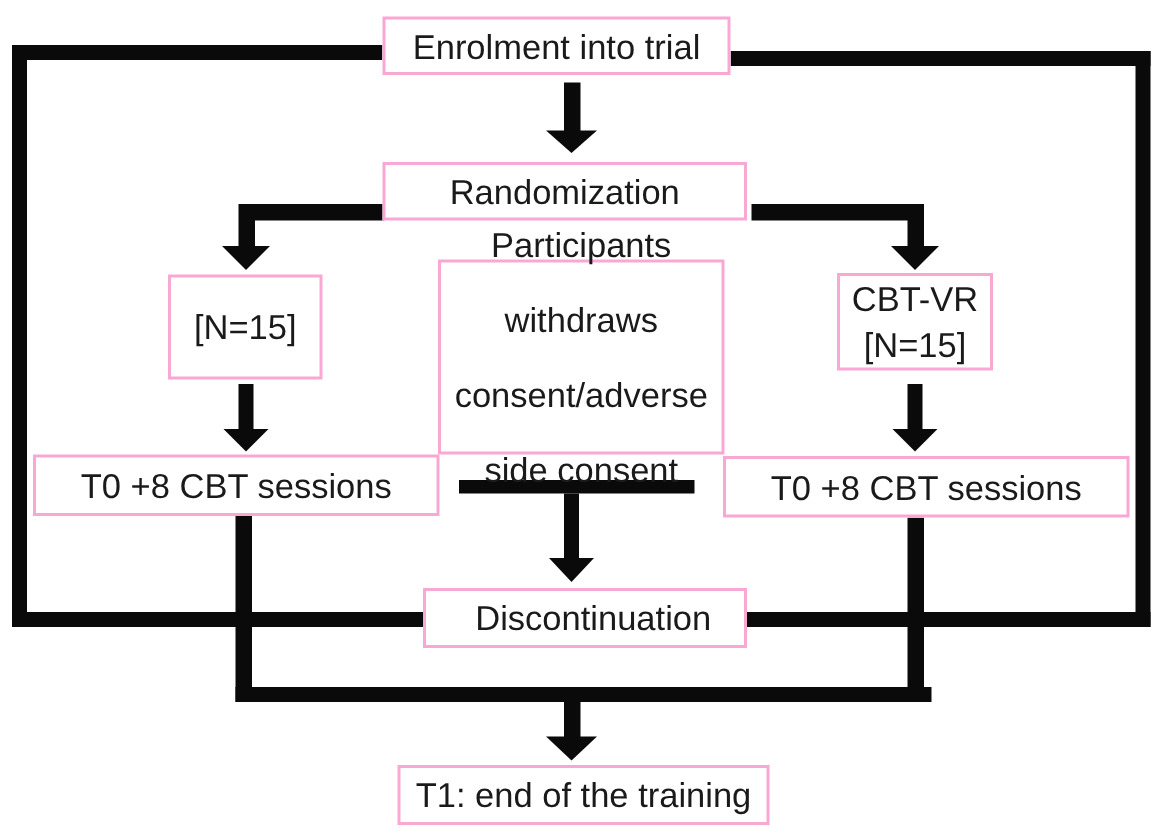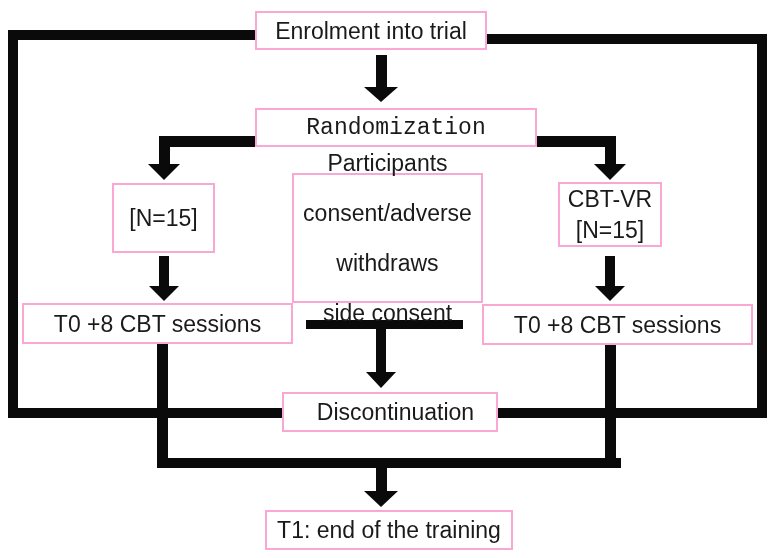--- a/index.html
+++ b/index.html
@@ -83,32 +83,32 @@
   <div class="tl" style="left:157px; top:344px; width:11px; height:124px;"></div>
   <div class="tl" style="left:605px; top:345px; width:11px; height:123px;"></div>
   <div class="tl" style="left:157px; top:458px; width:464px; height:10px;"></div>
   <div class="tl" style="left:376px; top:468px; width:11px; height:24px;"></div>
   <div class="ah" style="left:364px; top:491px; border-left-width:17px; border-right-width:17px; border-top-width:16px;"></div>
 
   <div class="box" style="left:255px; top:11px; width:232px; height:39px;">
     <span class="ln">Enrolment into trial</span>
   </div>
 
-  <div class="box" style="left:255px; top:108px; width:282px; height:39px;font-family:Liberation Mono, monospace;">
+  <div class="box" style="left:255px; top:108px; width:243px; height:39px;">
     <span class="ln">Randomization</span>
   </div>
 
   <div class="box" style="left:112px; top:183px; width:103px; height:70px; line-height:31px;">
     <span class="ln">[N=15]</span>
   </div>
 
   <div class="box" style="left:292px; top:173px; width:191px; height:130px; line-height:31px;gap:19px;">
     <span class="ln">Participants</span>
+    <span class="ln">withdraws</span>
     <span class="ln">consent/adverse</span>
-    <span class="ln">withdraws</span>
     <span class="ln">side consent</span>
   </div>
 
   <div class="box" style="left:558px; top:182px; width:104px; height:65px; line-height:31px;">
     <span class="ln">CBT-VR</span>
     <span class="ln">[N=15]</span>
   </div>
 
   <div class="box" style="left:22px; top:303px; width:271px; height:41px;">
     <span class="ln">T0 +8 CBT sessions</span>

